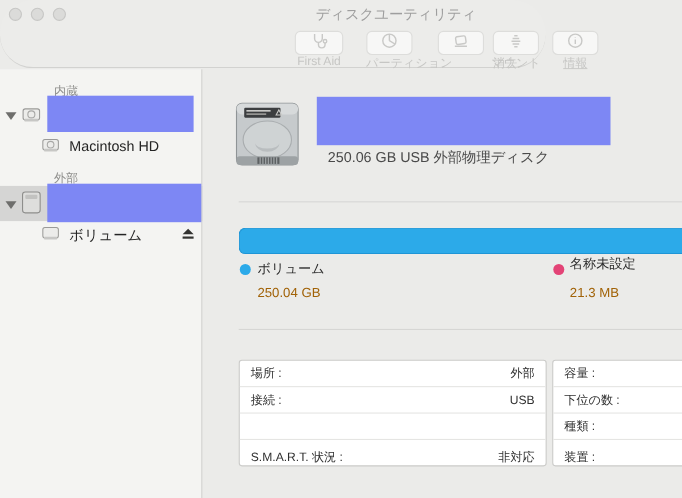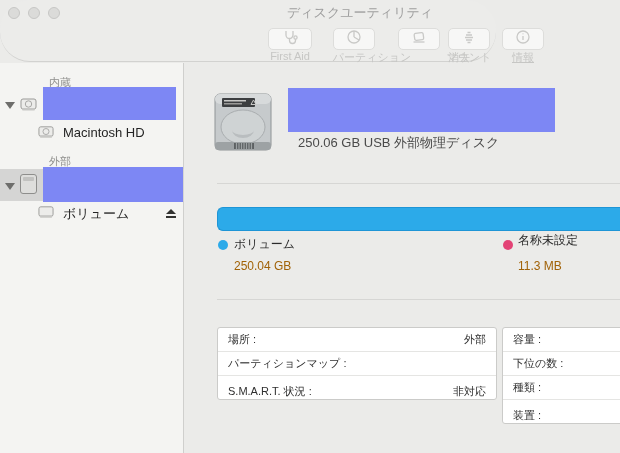--- a/index.html
+++ b/index.html
@@ -200,31 +200,34 @@
   <div class="hline" style="top:120px;"></div>
 
   <div class="part-bar"></div>
 
   <div class="dot" style="left:33px;top:177px;background:#2caae9;"></div>
   <div class="legend-label" style="left:49px;top:173px;">ボリューム</div>
   <div class="legend-size" style="left:49px;top:196px;">250.04 GB</div>
 
   <div class="dot" style="left:318px;top:177px;background:#e34376;"></div>
   <div class="legend-label" style="left:333px;top:169px;text-align:center;">名称未設定</div>
-  <div class="legend-size" style="left:333px;top:196px;">11.3 MB</div>
+  <div class="legend-size" style="left:333px;top:196px;">21.3 MB</div>
 
   <div class="hline" style="top:236px;"></div>
 
   <div class="info-table" style="left:32px;width:280px;">
     <div class="info-row">
       <span>場所 :</span>
       <span class="val">外部</span>
     </div>
     <div class="info-row">
-      <span>パーティションマップ :</span>
+      <span>接続 :</span>
+      <span class="val">USB</span>
+    </div>
+    <div class="info-row">
     </div>
     <div class="info-row">
       <span>S.M.A.R.T. 状況 :</span>
       <span class="val">非対応</span>
     </div>
   </div>
 
   <div class="info-table" style="left:317px;width:230px;">
     <div class="info-row">
       <span>容量 :</span>

